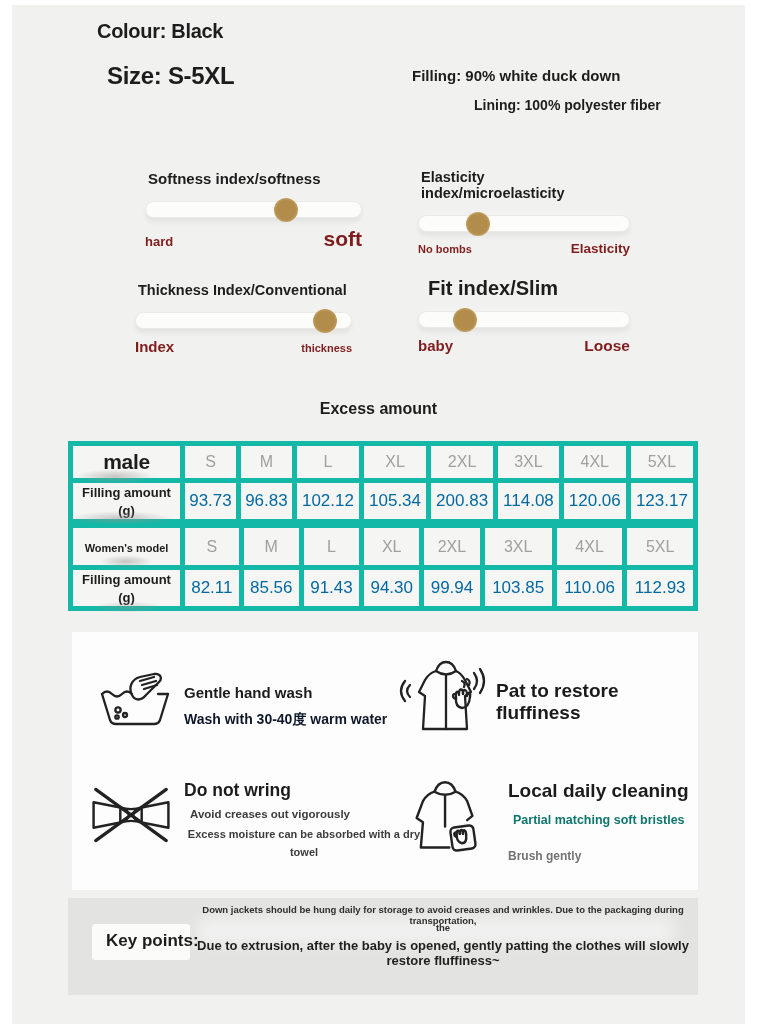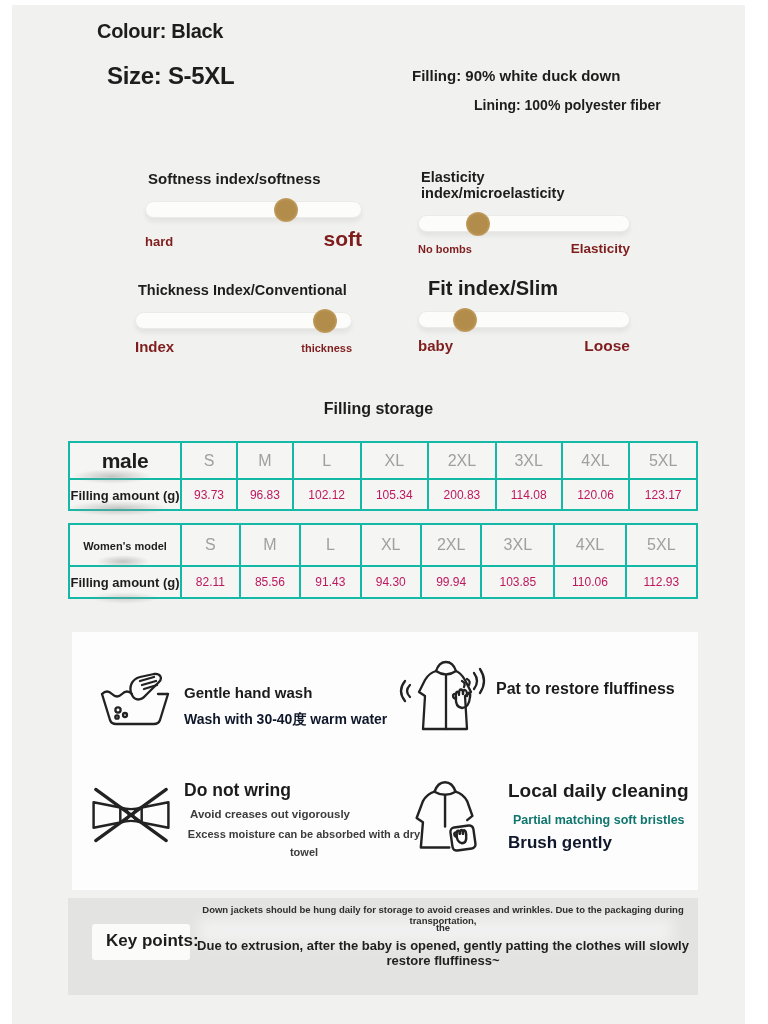--- a/index.html
+++ b/index.html
@@ -34,55 +34,55 @@
   .s1 .lab-l { font-size:13px; }   .s1 .lab-r { font-size:21px; }
   .s2 .lab-l { font-size:11px; }   .s2 .lab-r { font-size:13.5px; }
   .s3 .lab-l { font-size:15px; }   .s3 .lab-r { font-size:11px; }
   .s4 .lab-l { font-size:15px; }   .s4 .lab-r { font-size:15.5px; }
 
   
   .fill-title { left:0; top:395px; width:733px; text-align:center; font-size:16px; font-weight:700; }
   table.fill-table { position:absolute; border-collapse:collapse; width:630px; background:#f5f5f4; }
   .t1 { left:56px; top:436px; }
   .t2 { left:56px; top:518px; }
-  .fill-table td { border:2px solid #14b8a6; text-align:center; vertical-align:middle; position:relative; }
+  .fill-table td { border:5px solid #14b8a6; text-align:center; vertical-align:middle; position:relative; }
   .fill-table td:first-child { width:112px; }
   .t1 tr.hdr td { height:37px; }  .t1 tr.val td { height:31px; }
   .t2 tr.hdr td { height:42px; }  .t2 tr.val td { height:32px; }
   td.sz { color:#a0a0a0; font-size:16px; }
   td.grp-male span.grp-txt { font-size:21px; font-weight:700; letter-spacing:-0.3px; }
   td.grp-women span.grp-txt { font-size:11px; font-weight:700; line-height:1.25; display:inline-block; }
   td.rowlab span.grp-txt { font-size:13px; font-weight:700; }
-  td.v { font-size:12px; color:#be185d; }
+  td.v { font-size:17px; color:#0369a1; }
   .smudge { position:absolute; pointer-events:none;
     background:radial-gradient(ellipse at center, rgba(148,148,146,0.5), rgba(148,148,146,0) 70%); }
   .sm-male   { left:2px;  bottom:-6px; width:80px;  height:15px; }
   .sm-rowlab { left:-4px; bottom:-7px; width:104px; height:15px; }
   .sm-women  { left:26px; bottom:-3px; width:54px;  height:13px; }
   .sm-rowlab2{ left:20px; bottom:-7px; width:70px;  height:12px; opacity:0.7; }
 
   
   .care { left:60px; top:627px; width:626px; height:258px; background:#fdfdfd; }
   .care svg { position:absolute; stroke:#222; fill:none; stroke-width:2.3; stroke-linecap:round; stroke-linejoin:round; }
   .icon1 { left:26px;  top:40px;  width:76px; height:60px; }
   .icon2 { left:326px; top:24px;  width:92px; height:84px; }
   .icon3 { left:16px;  top:152px; width:86px; height:62px; }
   .icon4 { left:330px; top:146px; width:84px; height:80px; }
   .ci-title { position:absolute; font-weight:700; color:#1b1b1b; }
   .ci-sub { position:absolute; font-weight:700; }
   .tt1 { left:112px; top:52px;  font-size:15px; }
   .sb1 { left:112px; top:79px;  font-size:14px;  color:#0f172a; }
-  .tt2 { left:424px; top:48px;  font-size:16px; }
+  .tt2 { left:424px; top:48px;  font-size:19px; }
   .sb2 { left:406px; top:76px;  font-size:10.5px; color:#6e6e6e; }
   .tt3 { left:112px; top:148px; font-size:17.5px; }
   .sb3a{ left:118px; top:176px; font-size:11.5px; color:#3c3c3c; }
   .sb3b{ left:106px; top:194px; font-size:11px;  color:#3c3c3c; width:252px; text-align:center; line-height:1.6; }
   .tt4 { left:436px; top:148px; font-size:19px; }
   .sb4a{ left:441px; top:181px; font-size:12.5px; color:#0f766e; }
-  .sb4b{ left:436px; top:201px; font-size:17px;  color:#0f172a; }
+  .sb4b{ left:436px; top:217px; font-size:12px;  color:#737373; }
 
   
   .keypoints { left:56px; top:893px; width:630px; height:97px; background:#e3e3e2; }
   .kp-ghost   { left:130px; top:20px; width:475px; height:26px; background:rgba(255,255,255,0.5); filter:blur(7px); }
   .kp-labelbg { left:24px;  top:26px; width:98px;  height:36px; background:#fbfbfa; border-radius:3px; }
   .kp-label   { left:38px;  top:33px; font-size:17px; font-weight:700; }
   .kp-l1 { left:128px; top:6px;  width:494px; text-align:center; font-size:9.5px; font-weight:700; color:#2e2e2e; }
   .kp-l2 { left:128px; top:24px; width:494px; text-align:center; font-size:9.5px; font-weight:700; color:#2e2e2e; }
   .kp-l3 { left:126px; top:40px; width:498px; text-align:center; font-size:13px;  font-weight:700; color:#1f1f1f; }
 </style>
@@ -133,21 +133,21 @@
     <div class="slider-title">Fit index/Slim</div>
     <div class="track">
       <div class="knob" style="left: calc(22% - 12px);"></div>
     </div>
     <div class="slider-labels">
       <span class="lab-l">baby</span>
       <span class="lab-r">Loose</span>
     </div>
   </div>
 
-  <div class="abs fill-title">Filling storage</div>
+  <div class="abs fill-title">Excess amount</div>
 
   <table class="fill-table t1">
     <tbody>
         <tr class="hdr">
       <td class="grp-male">
         <span class="grp-txt">male</span>
         <span class="smudge sm-male"></span>
       </td>
       <td class="sz">S</td>
       <td class="sz">M</td>

